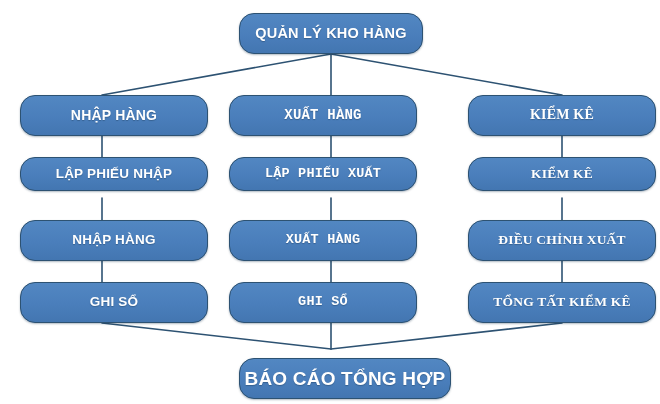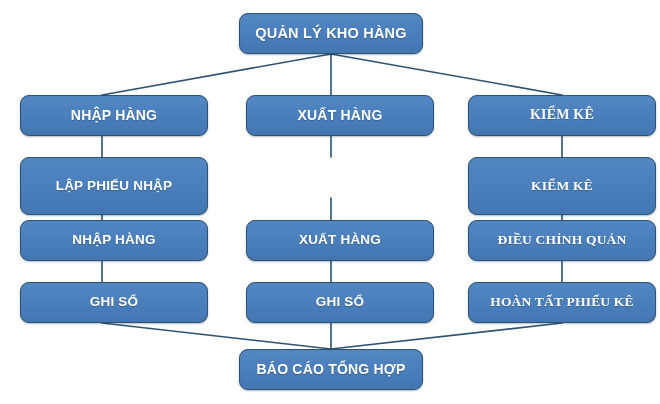--- a/index.html
+++ b/index.html
@@ -31,50 +31,50 @@
   .node {
     position: absolute;
     z-index: 2;
     box-sizing: border-box;
     display: flex;
     align-items: center;
     justify-content: center;
     text-align: center;
     background: #4a7ebb;
     border: 1.5px solid #2d5272;
-    border-radius: 9px;
+    border-radius: 15px;
     color: #ffffff;
     font-weight: bold;
     letter-spacing: 0.2px;
     line-height: 1.05;
     text-shadow: 0 1px 1px rgba(20,45,70,0.35);
     box-shadow: 0 1px 2px rgba(30,55,80,0.35);
     background-image: linear-gradient(to bottom, #5287c2 0%, #4a7ebb 55%, #4376b1 100%);
     padding: 0 6px;
     overflow: hidden;
     white-space: nowrap;
   }
   .node-label {
     display: block;
   }
   
   .root {
     left: 239px;  top: 13px;  width: 184px; height: 41px;
     font-size: 14.5px;
   }
   .summary {
-    left: 239px;  top: 349px; width: 184px; height: 41px;
-    font-size: 14px;
+    left: 239px;  top: 358px; width: 212px; height: 41px;
+    font-size: 19px;
   }
   .col-l { left: 20px;   width: 188px; }
-  .col-m { left: 246px; width: 188px; }
+  .col-m { left: 229px; width: 188px; font-family: Liberation Mono, monospace; }
   .col-r { left: 468px; width: 188px; font-family: Liberation Serif, serif; }
 
   .row-1 { top: 95px;  height: 41px; }
-  .row-2 { top: 157px; height: 58px; }
+  .row-2 { top: 157px; height: 34px; }
   .row-3 { top: 220px; height: 41px; }
   .row-4 { top: 282px; height: 41px; }
 
   .node.lvl-head { font-size: 14px; }
   .node.lvl-body { font-size: 13.5px; }
 
   
   #logo {
     position: absolute;
     z-index: 3;
@@ -130,38 +130,41 @@
   <div class="node col-l row-3 lvl-body">
     <span class="node-label">NHẬP HÀNG</span>
   </div>
   <div class="node col-l row-4 lvl-body">
     <span class="node-label">GHI SỔ</span>
   </div>
 
   <div class="node col-m row-1 lvl-head">
     <span class="node-label">XUẤT HÀNG</span>
   </div>
+  <div class="node col-m row-2 lvl-body">
+    <span class="node-label">LẬP PHIẾU XUẤT</span>
+  </div>
   <div class="node col-m row-3 lvl-body">
     <span class="node-label">XUẤT HÀNG</span>
   </div>
   <div class="node col-m row-4 lvl-body">
     <span class="node-label">GHI SỔ</span>
   </div>
 
   <div class="node col-r row-1 lvl-head">
     <span class="node-label">KIỂM KÊ</span>
   </div>
   <div class="node col-r row-2 lvl-body">
     <span class="node-label">KIỂM KÊ</span>
   </div>
   <div class="node col-r row-3 lvl-body">
-    <span class="node-label">ĐIỀU CHỈNH QUẢN</span>
+    <span class="node-label">ĐIỀU CHỈNH XUẤT</span>
   </div>
   <div class="node col-r row-4 lvl-body">
-    <span class="node-label">HOÀN TẤT PHIẾU KÊ</span>
+    <span class="node-label">TỔNG TẤT KIỂM KÊ</span>
   </div>
 
   <div class="node summary">
     <span class="node-label">BÁO CÁO TỔNG HỢP</span>
   </div>
 
 
 </div>
 
 </body></html>

